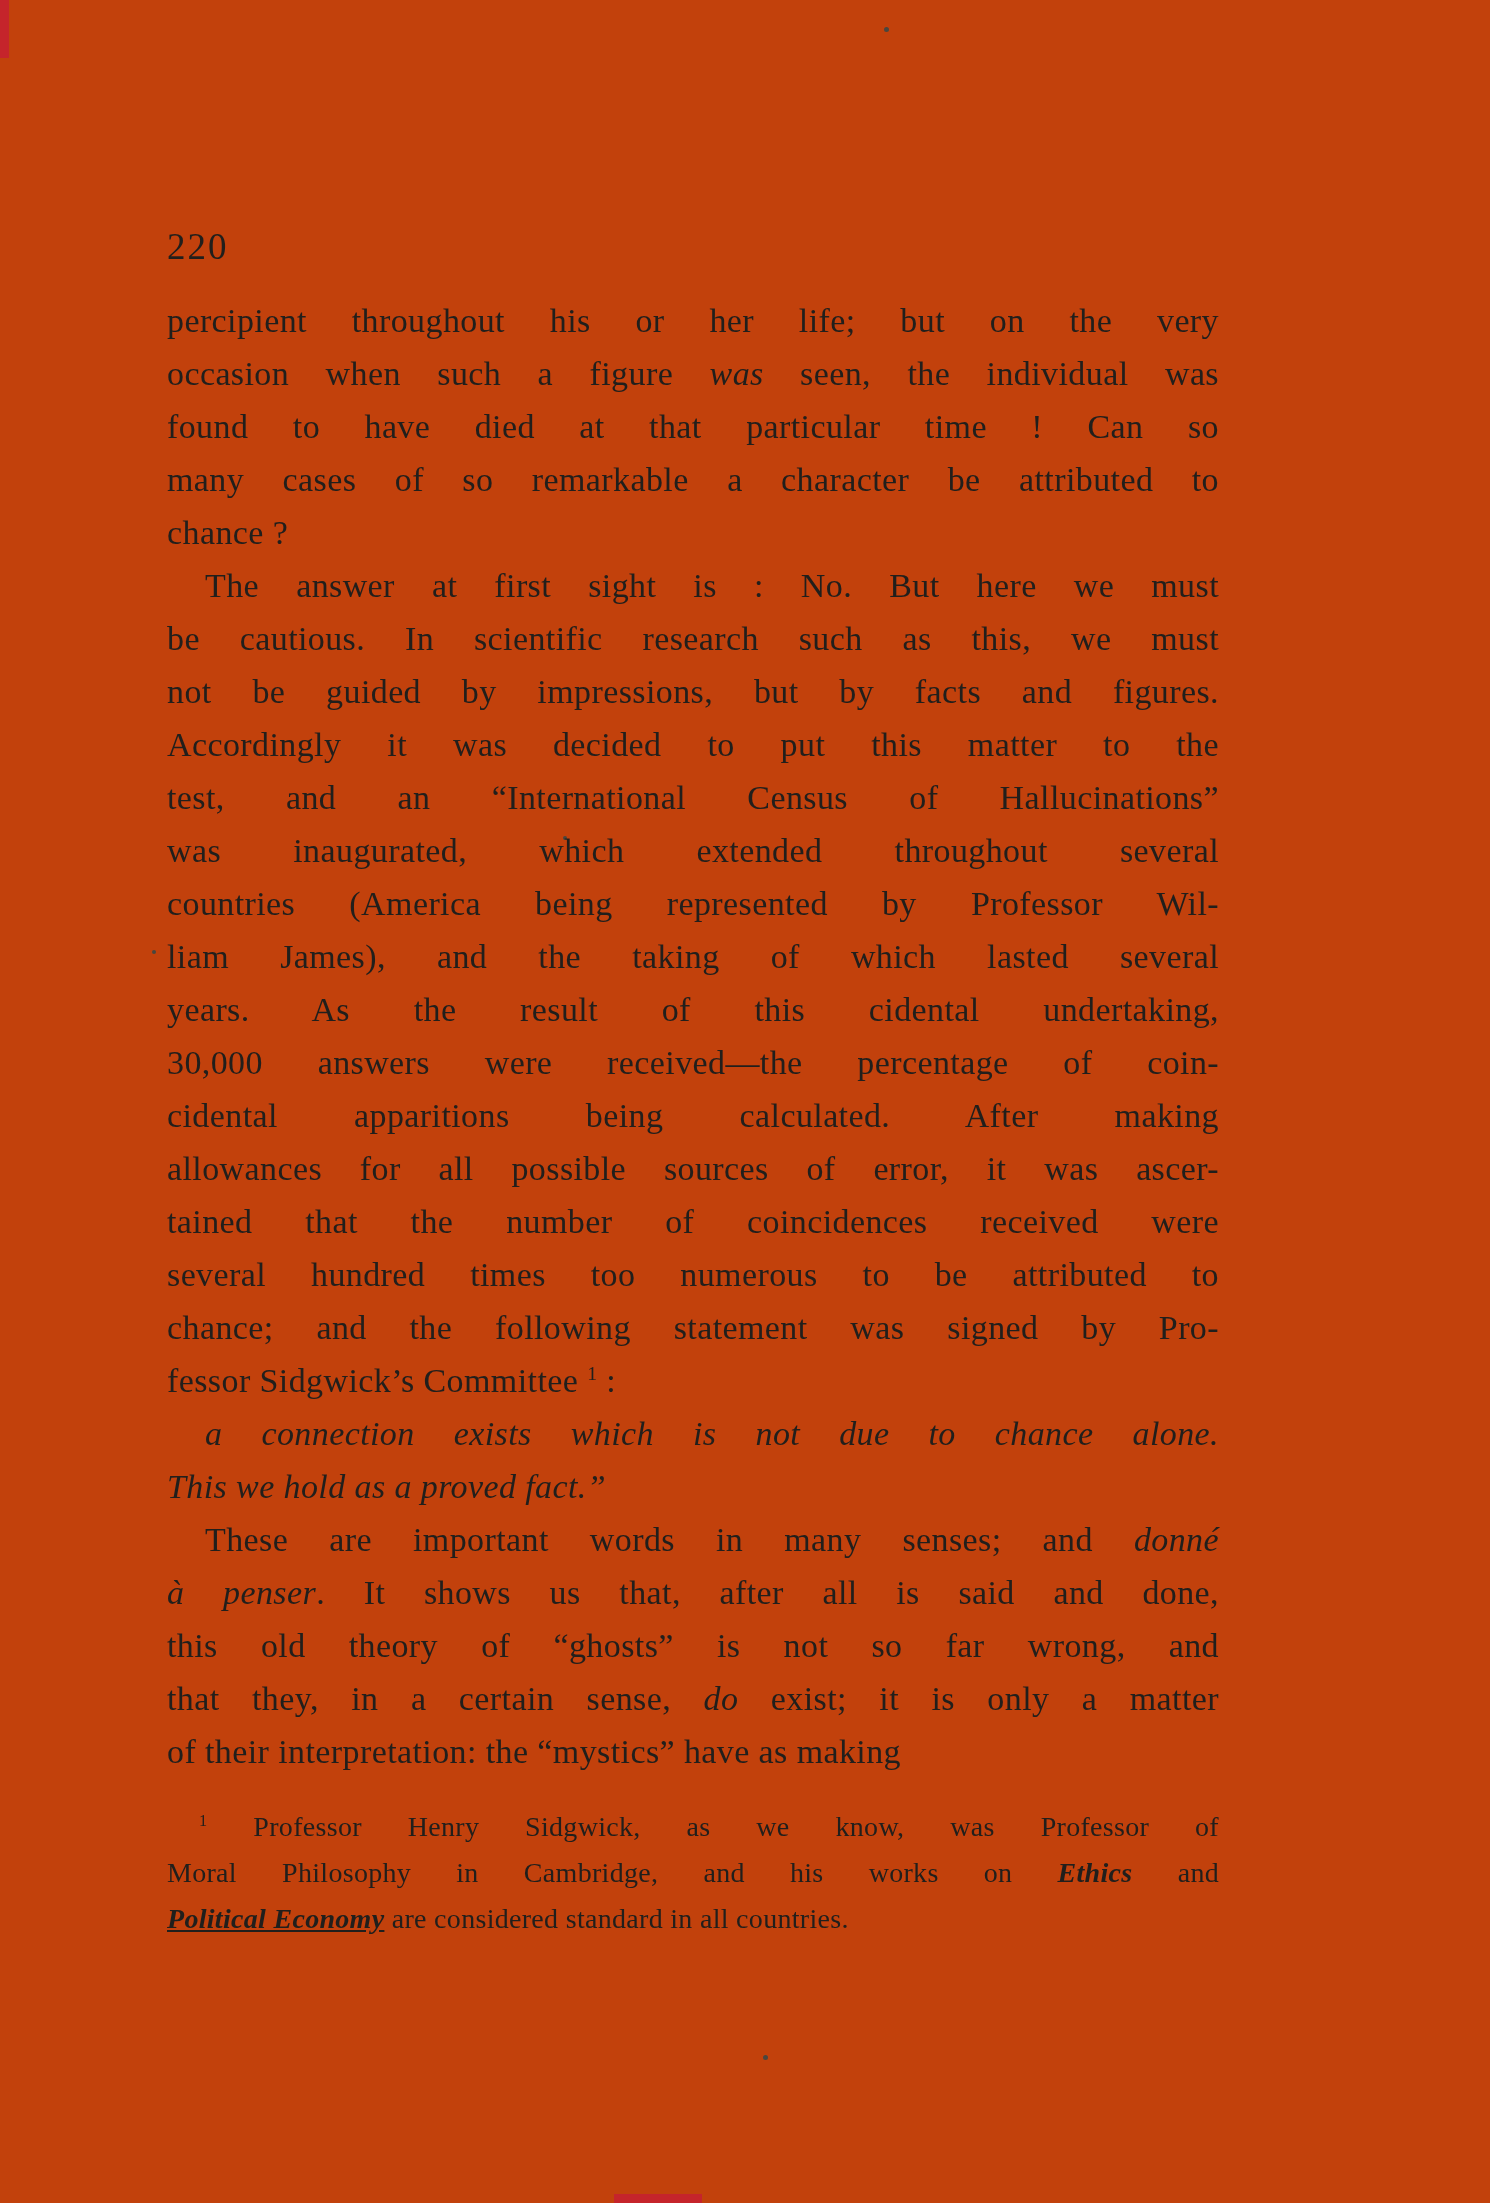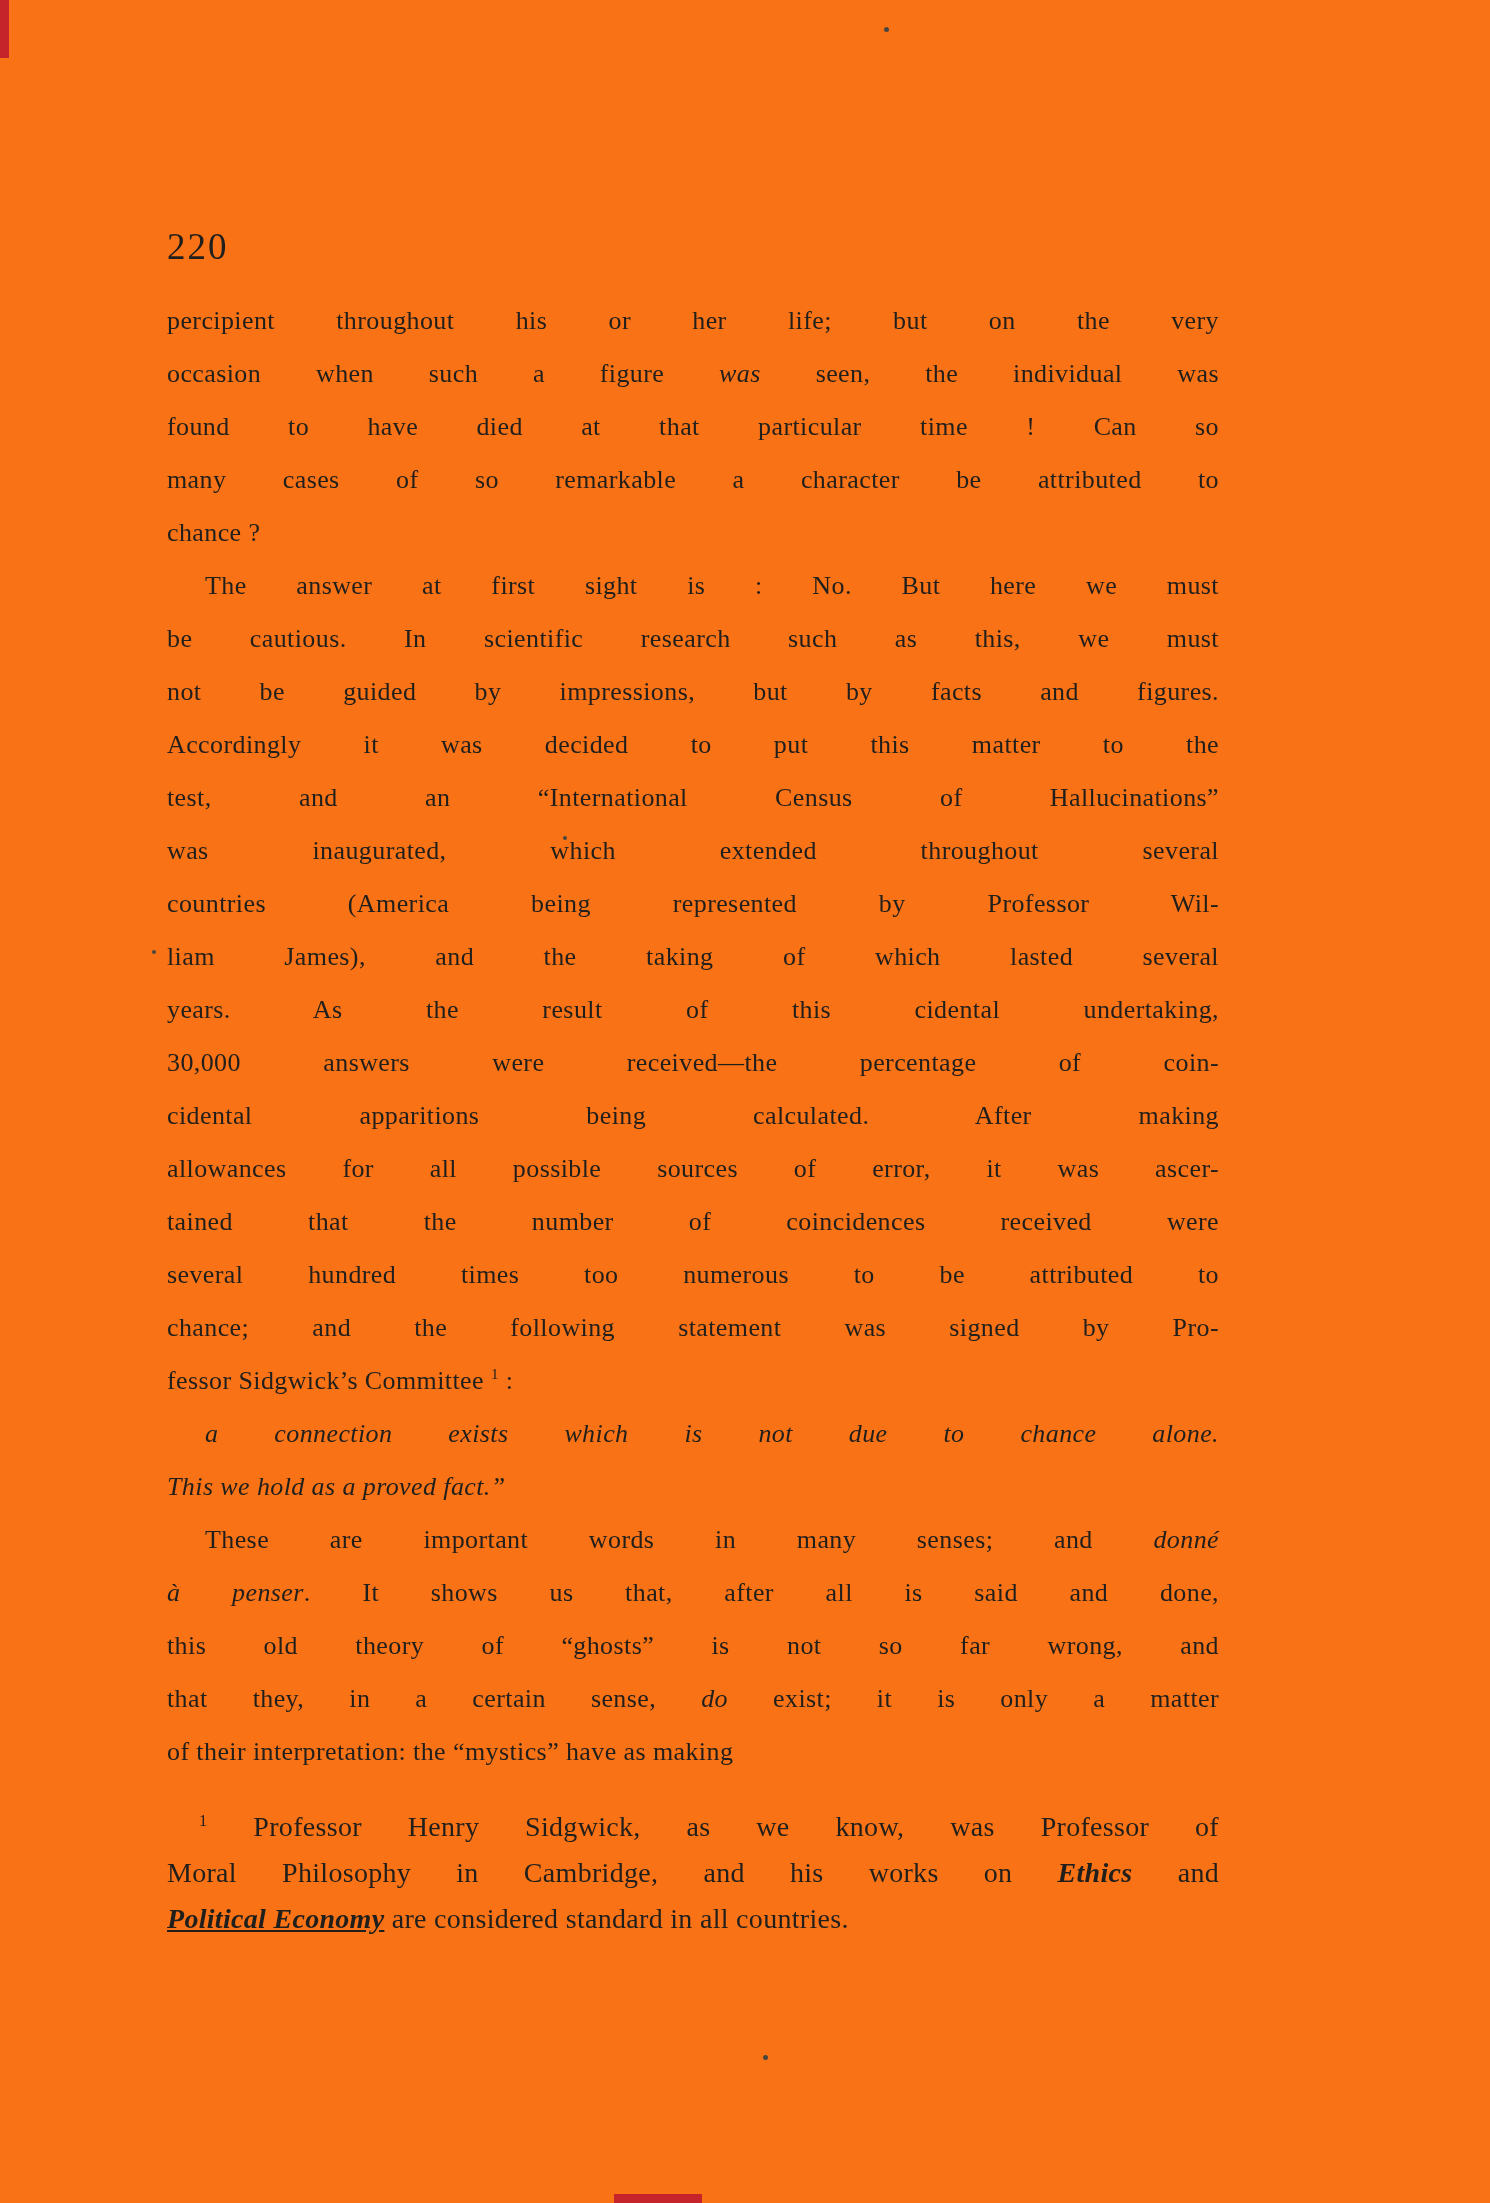--- a/index.html
+++ b/index.html
@@ -2,21 +2,21 @@
 <html><head>
 <meta charset="utf-8">
 <style>
   * { margin: 0; padding: 0; box-sizing: border-box; }
   html, body { background: #e8e4da; }
   .page {
     position: relative;
     width: 1490px;
     height: 2203px;
     margin: 0 auto;
-    background: #f97316;
+    background: #c2410c;
     font-family: "Liberation Serif", "DejaVu Serif", serif;
     color: #211f1c;
     overflow: hidden;
   }
   .content {
     position: absolute;
     left: 167px;
     top: 224px;
     width: 1052px;
   }
@@ -30,21 +30,21 @@
   }
   .page-number { width: 132px; letter-spacing: 2px; }
   .header-title {
     flex: 1;
     text-align: center;
     letter-spacing: 3px;
     word-spacing: 14px;
   }
   .header-spacer { width: 34px; }
   .body-text {
-    font-size: 26px;
+    font-size: 34px;
     line-height: 53px;
     letter-spacing: 0.4px;
   }
   .line {
     text-align: justify;
     text-align-last: justify;
     min-height: 53px;
   }
   .line.last { text-align-last: left; }
   .para.indented .line:first-child { padding-left: 38px; }

